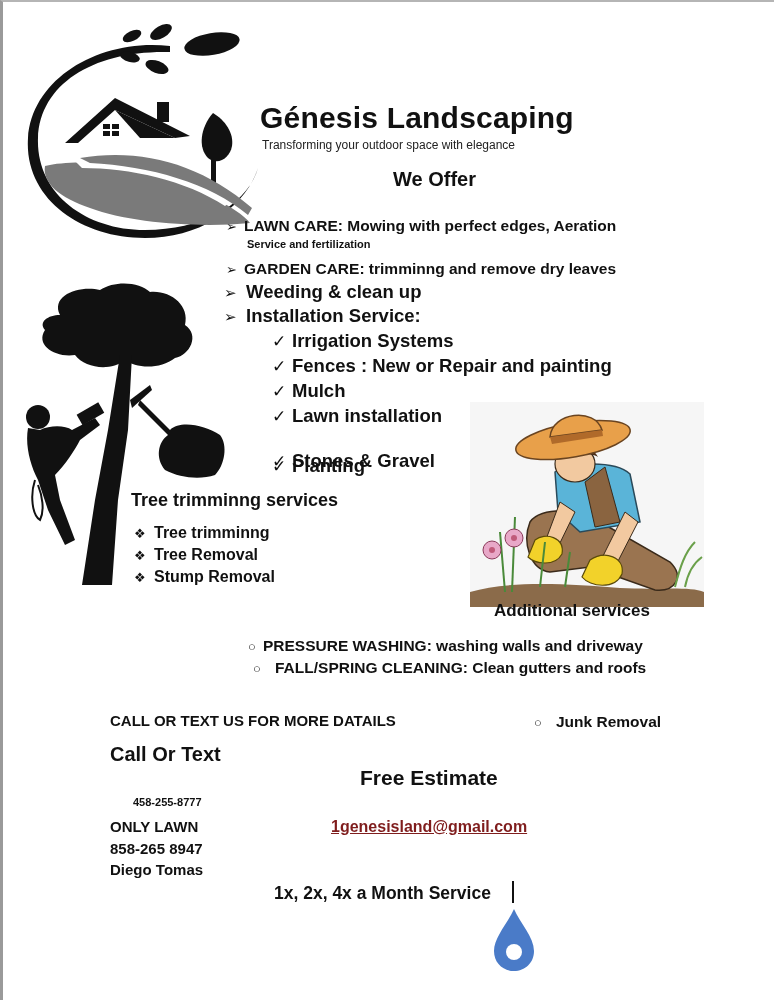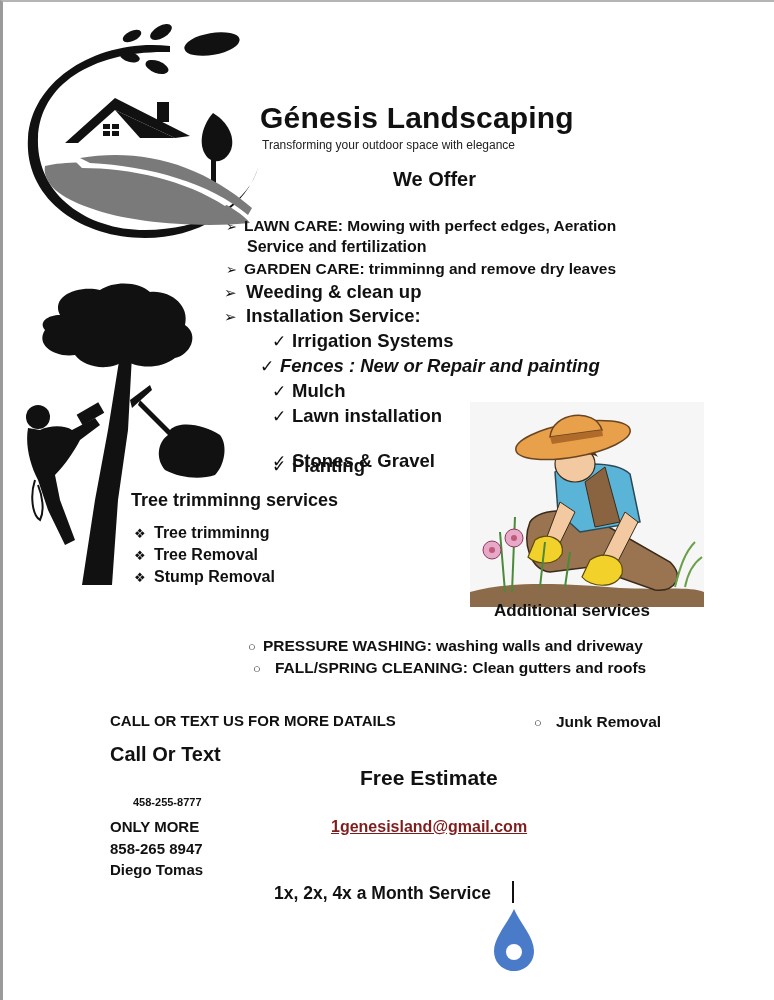--- a/index.html
+++ b/index.html
@@ -49,33 +49,33 @@
   <path d="M60,140 C120,130 180,145 232,190 L228,197 C190,165 130,148 70,145 Z" fill="#7a7a7a"></path>
 </svg>
 
 <div class="abs title">Génesis Landscaping</div>
 <div class="abs tagline">Transforming your outdoor space with elegance</div>
 <div class="abs weoffer">We Offer</div>
 
 <div class="abs li" style="left:226px;top:217px;font-size:15.5px;">
   <span class="arrow">➢</span><span>LAWN CARE: Mowing with perfect edges, Aeration</span>
 </div>
-<div class="abs li" style="left:247px;top:238px;font-size:16px;">Service  and fertilization</div>
+<div class="abs li" style="left:247px;top:238px;font-size:11px;">Service  and fertilization</div>
 <div class="abs li" style="left:226px;top:260px;font-size:15.5px;">
   <span class="arrow">➢</span><span>GARDEN CARE: trimminng and remove dry leaves</span>
 </div>
 <div class="abs li" style="left:224px;top:281px;font-size:18.5px;">
   <span class="arrow" style="width:22px;font-size:15px;">➢</span><span>Weeding  &amp; clean up</span>
 </div>
 <div class="abs li" style="left:224px;top:305px;font-size:18.5px;">
   <span class="arrow" style="width:22px;font-size:15px;">➢</span><span>Installation Service:</span>
 </div>
 
 <div class="abs li" style="left:272px;top:330px;font-size:18.5px;"><span class="chk">✓</span><span>Irrigation Systems</span></div>
-<div class="abs li" style="left:260px;top:355px;font-size:18.5px;font-style:italic;"><span class="chk">✓</span><span>Fences : New or Repair and painting</span></div>
+<div class="abs li" style="left:272px;top:355px;font-size:18.5px;"><span class="chk">✓</span><span>Fences : New or Repair and painting</span></div>
 <div class="abs li" style="left:272px;top:380px;font-size:18.5px;"><span class="chk">✓</span><span>Mulch</span></div>
 <div class="abs li" style="left:272px;top:405px;font-size:18.5px;"><span class="chk">✓</span><span>Lawn installation</span></div>
 <div class="abs li" style="left:272px;top:450px;font-size:18.5px;"><span class="chk">✓</span><span>Stones &amp; Gravel</span></div>
 <div class="abs li" style="left:272px;top:455px;font-size:18.5px;"><span class="chk">✓</span><span>Planting</span></div>
 
 <svg class="abs" style="left:20px;top:280px;" width="210" height="305" viewBox="0 0 210 305">
 
   <path d="M40,35 C30,15 60,5 80,10 C95,0 120,2 130,12 C150,10 170,25 165,45 C180,55 170,75 155,78 C140,90 115,88 105,80 C90,92 65,88 55,75 C35,78 15,65 25,50 C18,42 28,35 40,35 Z" fill="#111"></path>
 
   <path d="M100,75 L112,75 L108,150 L98,220 L92,305 L62,305 L75,220 L88,150 Z" fill="#111"></path>
@@ -133,21 +133,21 @@
 
 <div class="abs li" style="left:241px;top:637px;font-size:15.5px;text-align:center;"><span class="circ" style="width:22px;">○</span><span>PRESSURE WASHING: washing  walls and driveway</span></div>
 <div class="abs li" style="left:253px;top:659px;font-size:15.5px;"><span class="circ" style="width:22px;">○</span><span>FALL/SPRING CLEANING: Clean gutters and roofs</span></div>
 <div class="abs li" style="left:534px;top:681px;font-size:15.5px;margin-top:32px;"><span class="circ" style="width:22px;">○</span><span>Junk  Removal</span></div>
 
 <div class="abs b" style="left:110px;top:712px;font-size:15px;">CALL OR TEXT US FOR MORE DATAILS</div>
 <div class="abs b" style="left:110px;top:743px;font-size:20px;">Call  Or Text</div>
 <div class="abs b" style="left:110px;top:796px;font-size:11px;margin-left:23px;">458-255-8777</div>
 <div class="abs b" style="left:360px;top:766px;font-size:21px;">Free Estimate</div>
 
-<div class="abs b" style="left:110px;top:818px;font-size:15px;">ONLY MORE</div>
+<div class="abs b" style="left:110px;top:818px;font-size:15px;">ONLY LAWN</div>
 <div class="abs b" style="left:110px;top:840px;font-size:15px;">858-265 8947</div>
 <div class="abs b" style="left:110px;top:861px;font-size:15px;">Diego Tomas</div>
 <a class="abs email" style="left:331px;top:818px;">1genesisland@gmail.com</a>
 
 <div class="abs b" style="left:274px;top:883px;font-size:17.5px;">1x, 2x, 4x a Month Service</div>
 <div class="abs" style="left:512px;top:881px;width:2px;height:22px;background:#111;"></div>
 
 <svg class="abs" style="left:492px;top:907px;" width="44" height="66" viewBox="0 0 44 66">
   <path d="M22,2 C28,16 42,30 42,44 C42,56 33,64 22,64 C11,64 2,56 2,44 C2,30 16,16 22,2 Z" fill="#4a7bc8"></path>
   <circle cx="22" cy="45" r="8" fill="#fff"></circle>

